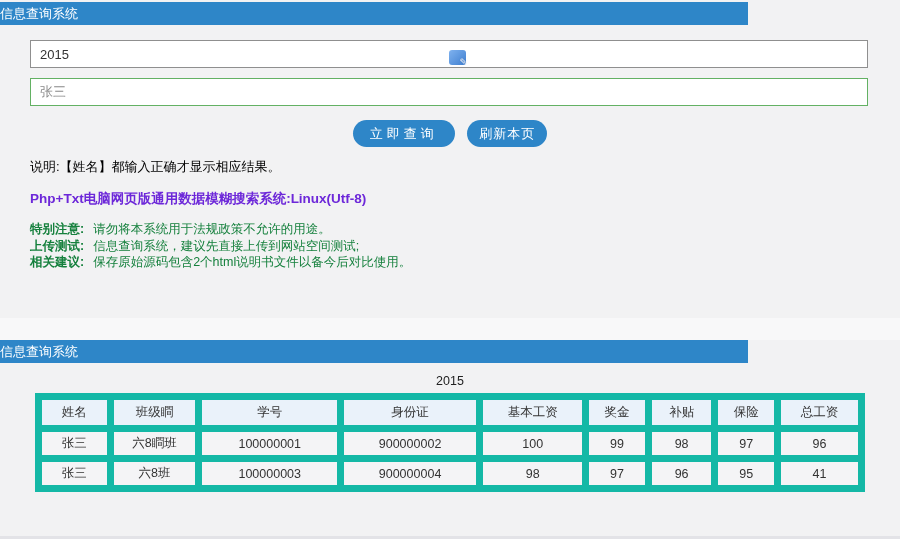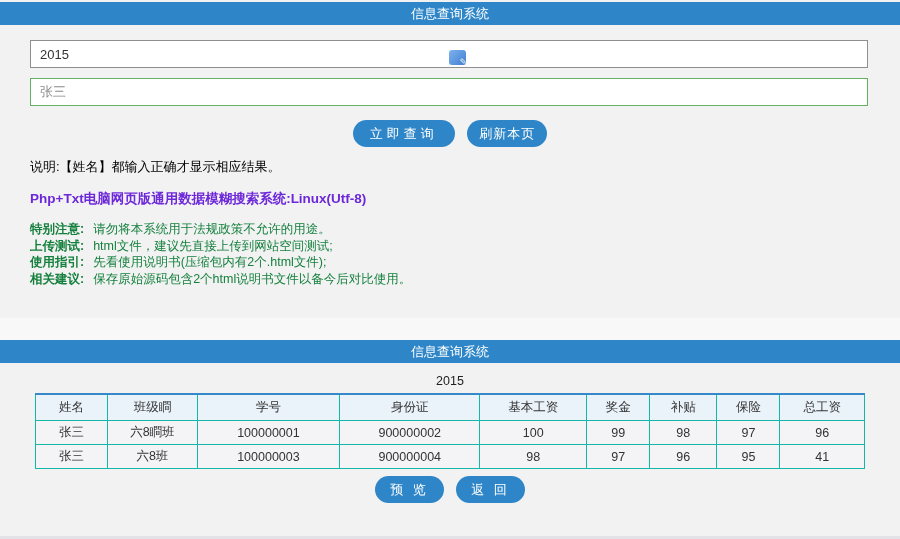--- a/index.html
+++ b/index.html
@@ -1,20 +1,20 @@
 <!DOCTYPE html>
 <html><head>
 <meta charset="utf-8">
 <style>
   html,body{margin:0;padding:0;}
   body{background:#f2f2f3;font-family:"Liberation Sans","DejaVu Sans",sans-serif;}
   .page{position:relative;width:900px;height:539px;background:#f2f2f3;overflow:hidden;}
 
-  .bluebar{position:absolute;left:0;width:900px;height:23px;background:#2e86c8;
-           color:#fff;text-align:center;font-size:13px;line-height:23px;}
+  .bluebar{position:absolute;left:0;width:748px;height:23px;background:#2e86c8;
+           color:#fff;font-size:13px;line-height:23px;}
   #topbar{top:2px;}
   #resultbar{top:340px;}
 
   .inp{position:absolute;left:30px;width:838px;height:28px;background:#fff;
        border:1px solid #8f8f8f;font-size:13px;padding:0 9px;box-sizing:border-box;
        color:#333;font-family:inherit;outline:none;}
   #year-input{top:40px;}
   #name-input{top:78px;border:1px solid #63b163;color:#8a8a8a;}
 
   .aficon{position:absolute;left:449px;top:50px;width:17px;height:15px;border-radius:3px;
@@ -37,21 +37,21 @@
   .tips{position:absolute;left:30px;top:221px;font-size:12.5px;color:#15803d;line-height:16.5px;}
   .tips b{margin-right:9px;}
 
   .lightband{position:absolute;left:0;top:318px;width:900px;height:22px;background:#f8f8f9;}
 
   .yearline{position:absolute;left:0;top:374px;width:900px;text-align:center;
             font-size:12.5px;color:#222;}
 
   table.results{position:absolute;left:35px;top:393px;width:830px;border-collapse:collapse;
             font-size:12.5px;color:#333;border-top:2px solid #3788c9;table-layout:fixed;}
-  table.results th,table.results td{border:1px solid #14b8a6;text-align:center;
+  table.results th,table.results td{border:7px solid #14b8a6;text-align:center;
             height:23px;font-weight:normal;padding:0;overflow:hidden;white-space:nowrap;}
   table.results thead th{background:#eaf2fa;height:25px;}
   table.results tbody td{background:#f4f4f6;}
 
   .bottomstrip{position:absolute;left:0;top:536px;width:900px;height:3px;background:#e3e3e7;}
 </style>
 </head>
 <body>
 
 <div class="page">
@@ -73,24 +73,21 @@
 
   <div class="note">说明:【姓名】都输入正确才显示相应结果。</div>
 
   <div class="systitle">Php+Txt电脑网页版通用数据模糊搜索系统:Linux(Utf-8)</div>
 
   <div class="tips">
     <div>
       <b>特别注意:</b><span>请勿将本系统用于法规政策不允许的用途。</span>
     </div>
     <div>
-      <b>上传测试:</b><span>html文件，建议先直接上传到网站空间测试;</span>
-    </div>
-    <div>
-      <b>使用指引:</b><span>先看使用说明书(压缩包内有2个.html文件);</span>
+      <b>上传测试:</b><span>信息查询系统，建议先直接上传到网站空间测试;</span>
     </div>
     <div>
       <b>相关建议:</b><span>保存原始源码包含2个html说明书文件以备今后对比使用。</span>
     </div>
   </div>
 
   <div class="lightband"></div>
 
   <div class="bluebar" id="resultbar">
     <span>信息查询系统</span>
@@ -142,20 +139,16 @@
         <td>900000004</td>
         <td>98</td>
         <td>97</td>
         <td>96</td>
         <td>95</td>
         <td>41</td>
       </tr>
     </tbody>
   </table>
 
-  <div class="btnrow" id="btnrow-bottom">
-    <button class="pillbtn" id="preview-button">预 览</button>
-    <button class="pillbtn" id="back-button">返 回</button>
-  </div>
 
   <div class="bottomstrip"></div>
 
 </div>
 
 </body></html>

